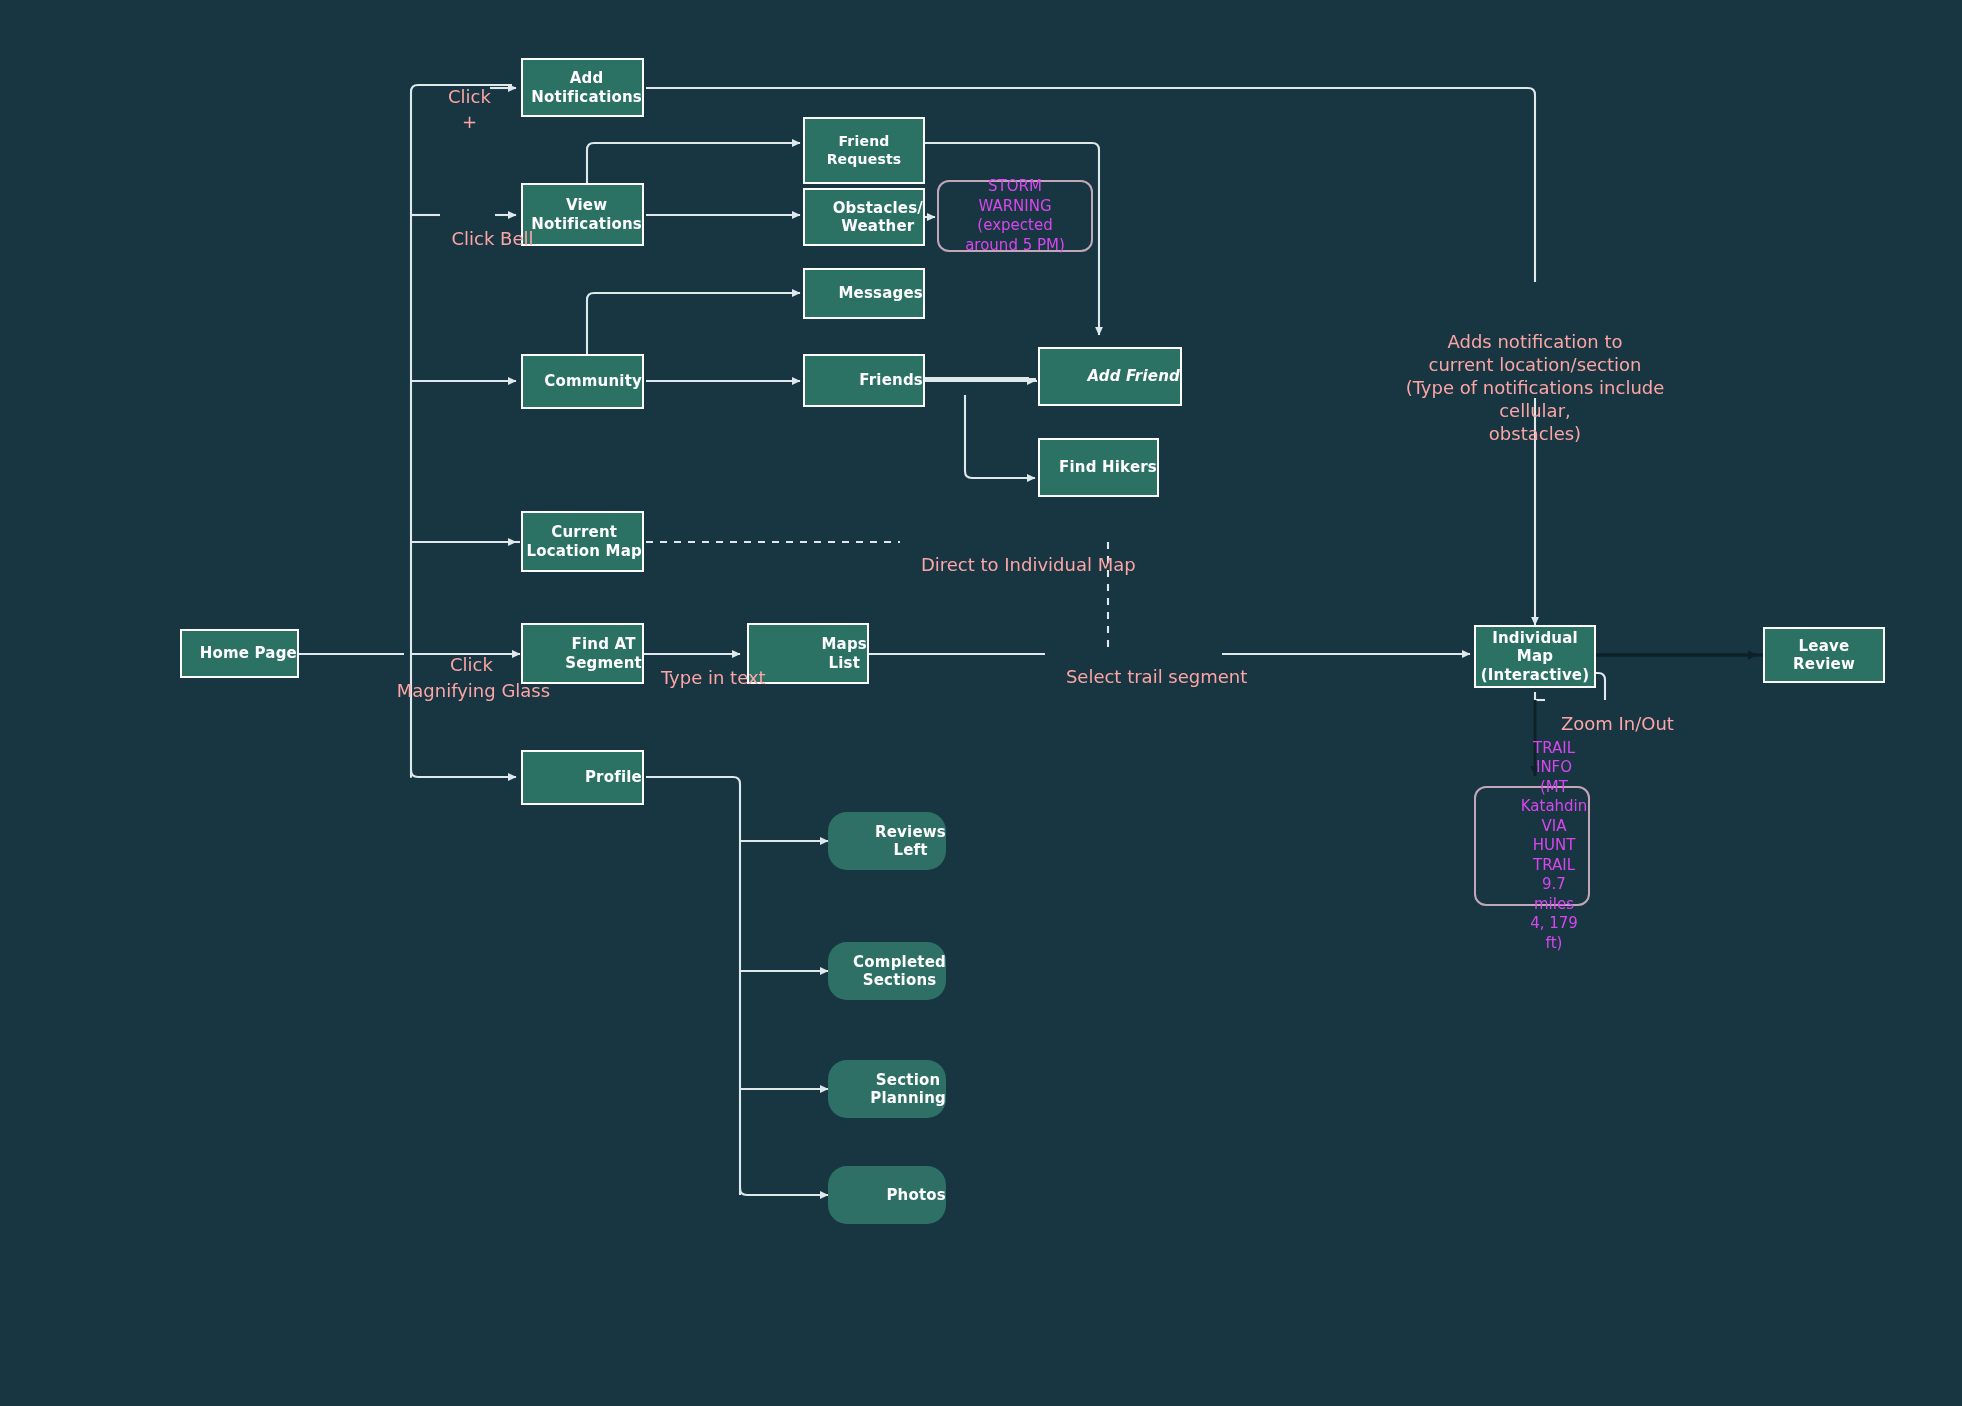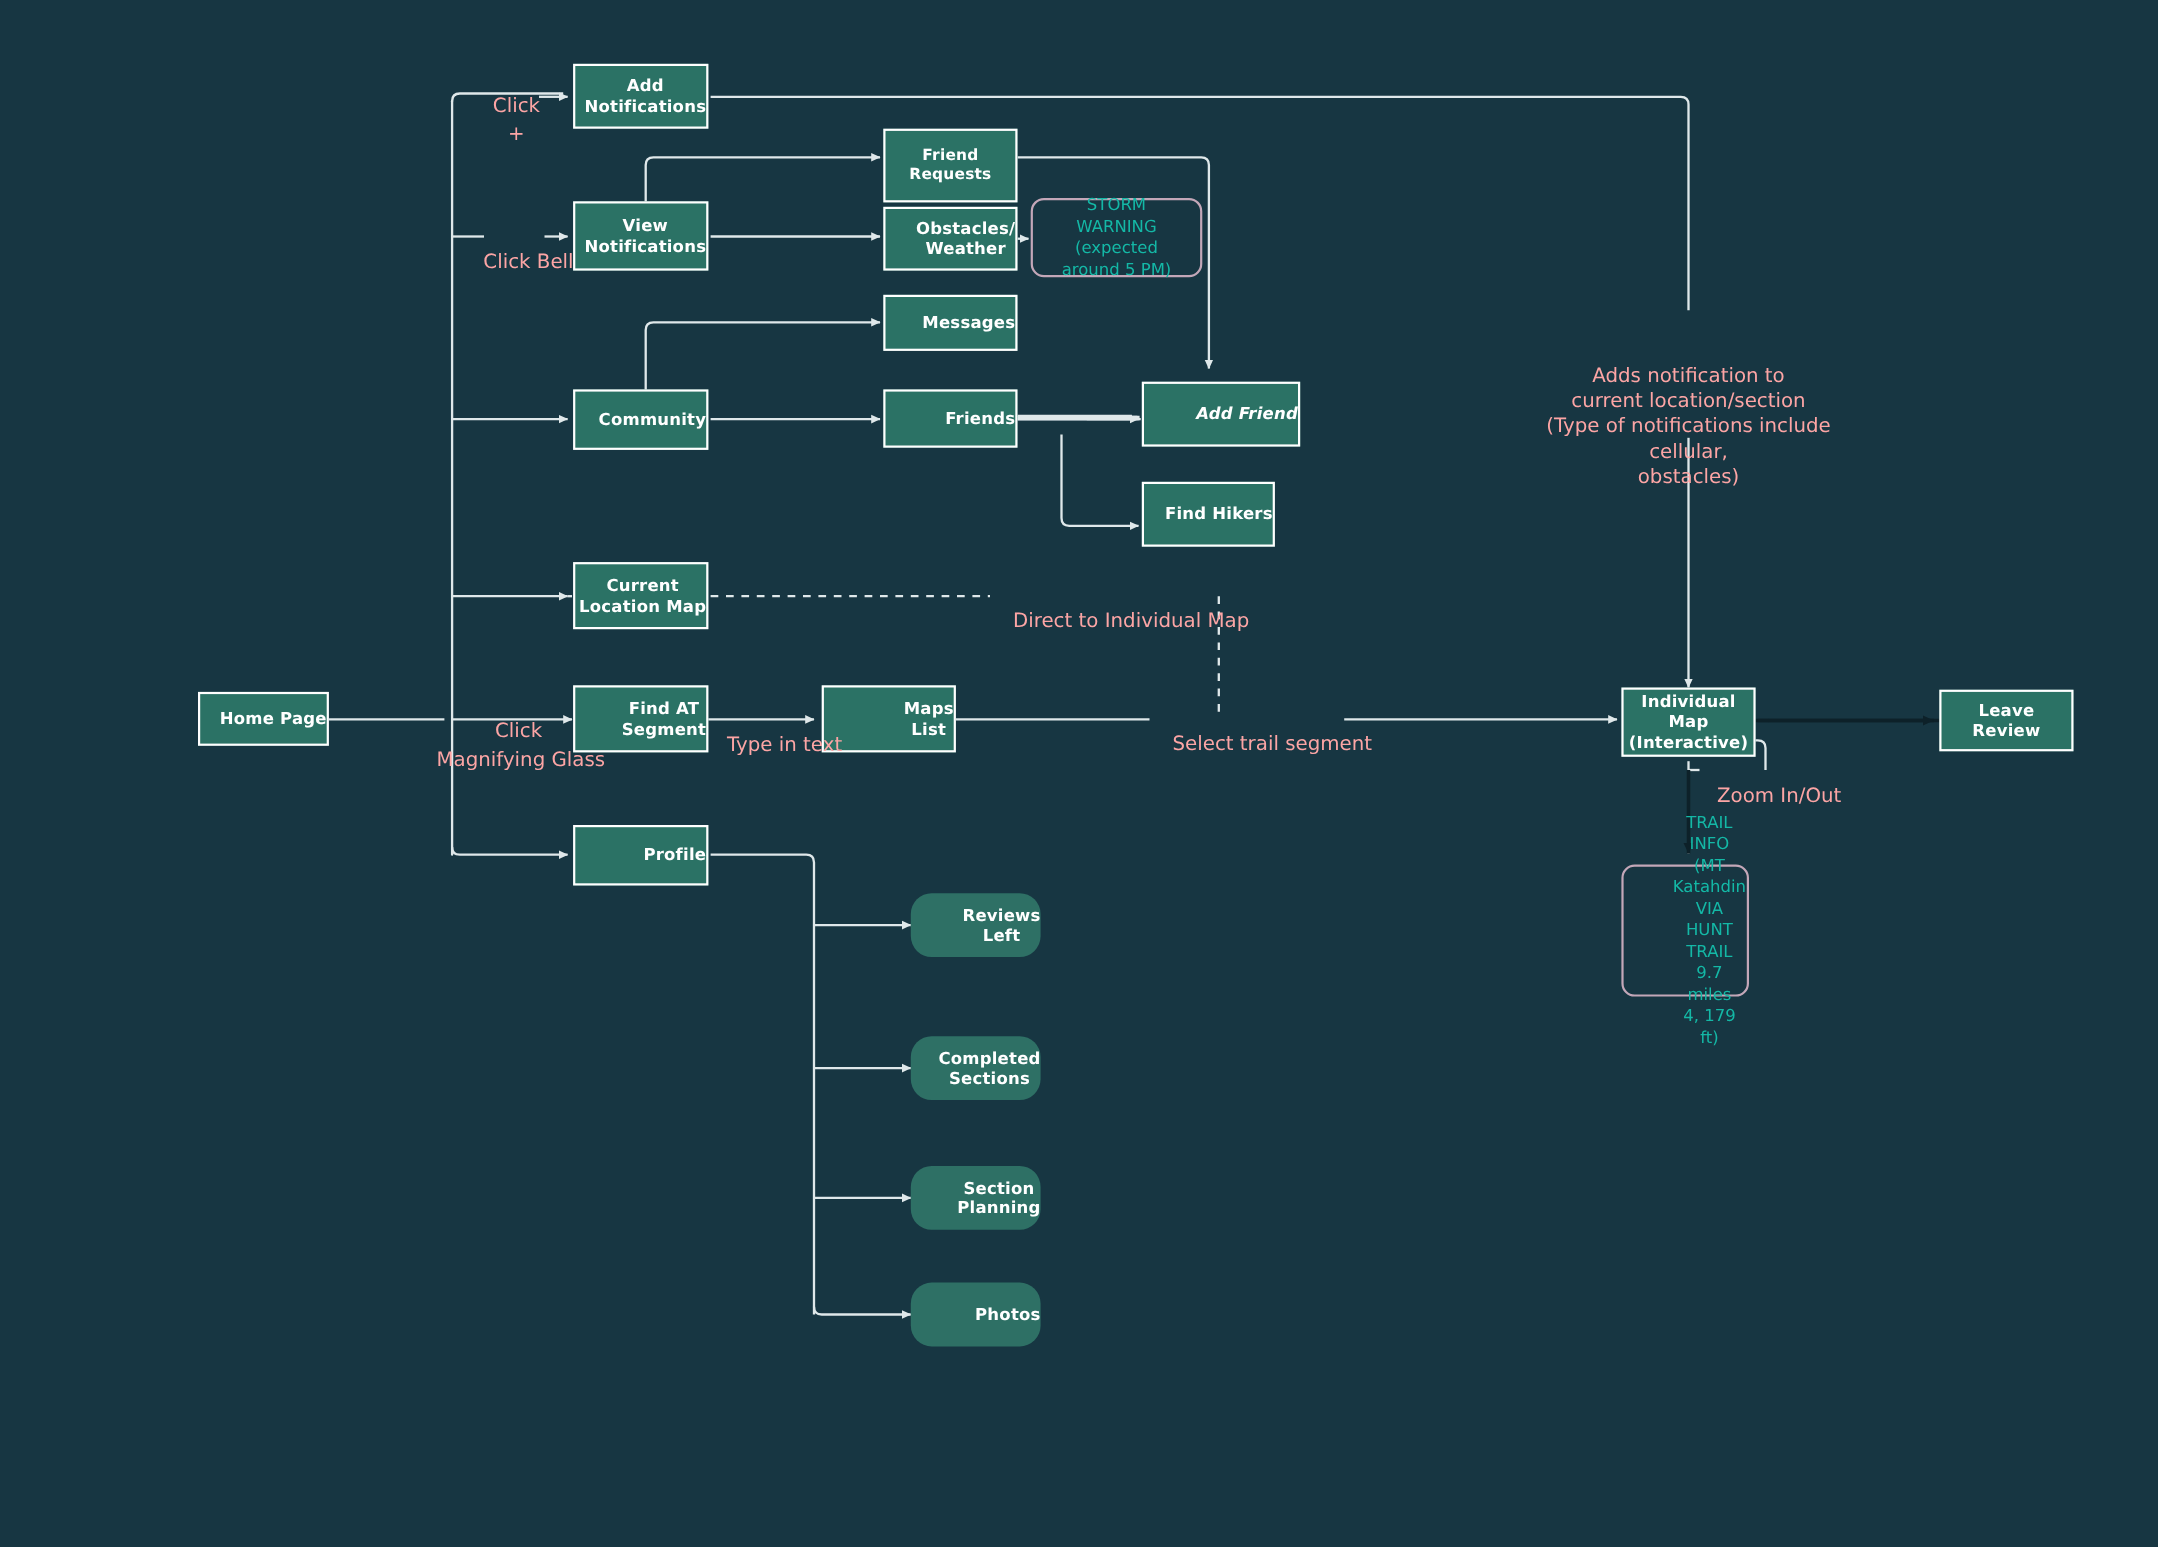--- a/index.html
+++ b/index.html
@@ -7,21 +7,21 @@
        font-family:"DejaVu Sans","Liberation Sans",sans-serif;}
   #stage{position:relative;width:1962px;height:1406px;background:#173642;}
   svg.wires{position:absolute;left:0;top:0;width:1962px;height:1406px;pointer-events:none;}
 
   .node{position:absolute;box-sizing:border-box;display:flex;align-items:center;
         justify-content:flex-end;text-align:center;color:#ffffff;
         background:#2b7265;border:2px solid #ffffff;font-weight:700;
         font-size:15px;line-height:1.22;letter-spacing:.2px;}
   .node.soft{border:none;border-radius:19px;background:#2e7065;}
   .note{position:absolute;box-sizing:border-box;display:flex;align-items:center;
-        justify-content:center;text-align:center;color:#14b8a6;
+        justify-content:center;text-align:center;color:#d946ef;
         background:transparent;border:2px solid #c3a7b8;border-radius:12px;
         font-weight:400;font-size:16px;line-height:1.3;padding:6px 20px;}
   .elabel{position:absolute;color:#fca5a5;font-weight:400;font-size:18px;
           line-height:1.28;text-align:center;white-space:pre;}
   .elabel.blk{white-space:normal;}
 </style>
 </head>
 <body>
 
 <div id="stage">
@@ -214,21 +214,21 @@
     <span>Photos</span>
   </div>
 
   <div class="elabel" style="left:418px;top:62px;width:80px;">
     <span>Click</span>
   </div>
   <div class="elabel" style="left:418px;top:87px;width:80px;">
     <span>+</span>
   </div>
 
-  <div class="elabel" style="left:412px;top:204px;width:114px;">
+  <div class="elabel" style="left:412px;top:204px;width:114px;padding-left:12px;">
     <span>Click Bell</span>
   </div>
 
   <div class="elabel" style="left:370px;top:630px;width:180px;">
     <span>Click</span>
   </div>
   <div class="elabel" style="left:362px;top:656px;width:200px;">
     <span>Magnifying Glass</span>
   </div>
 

